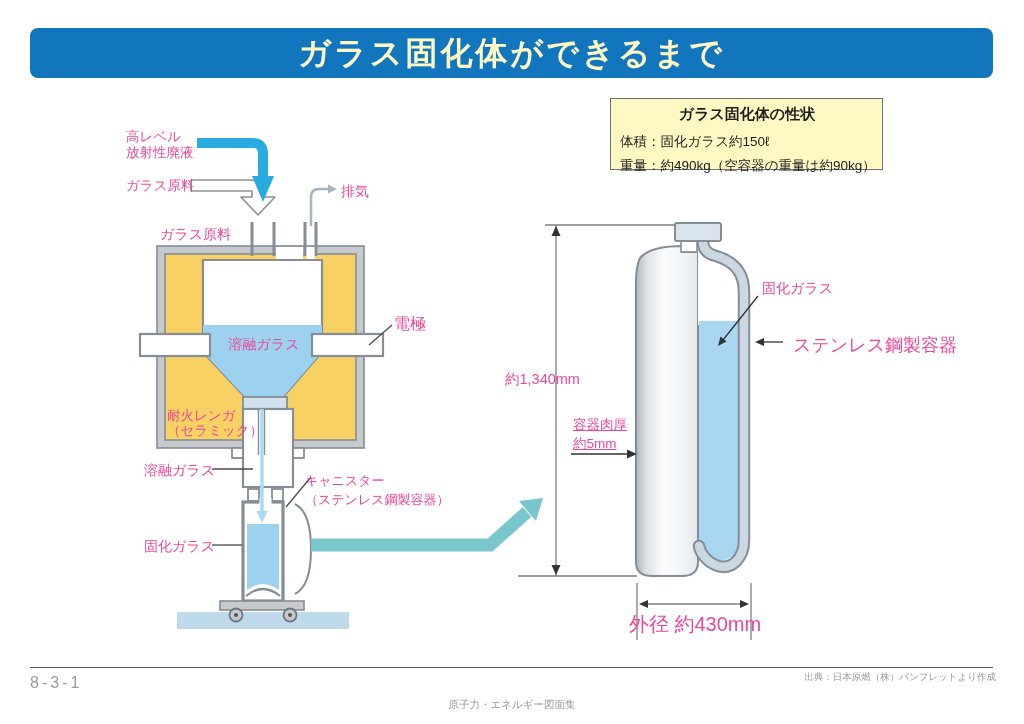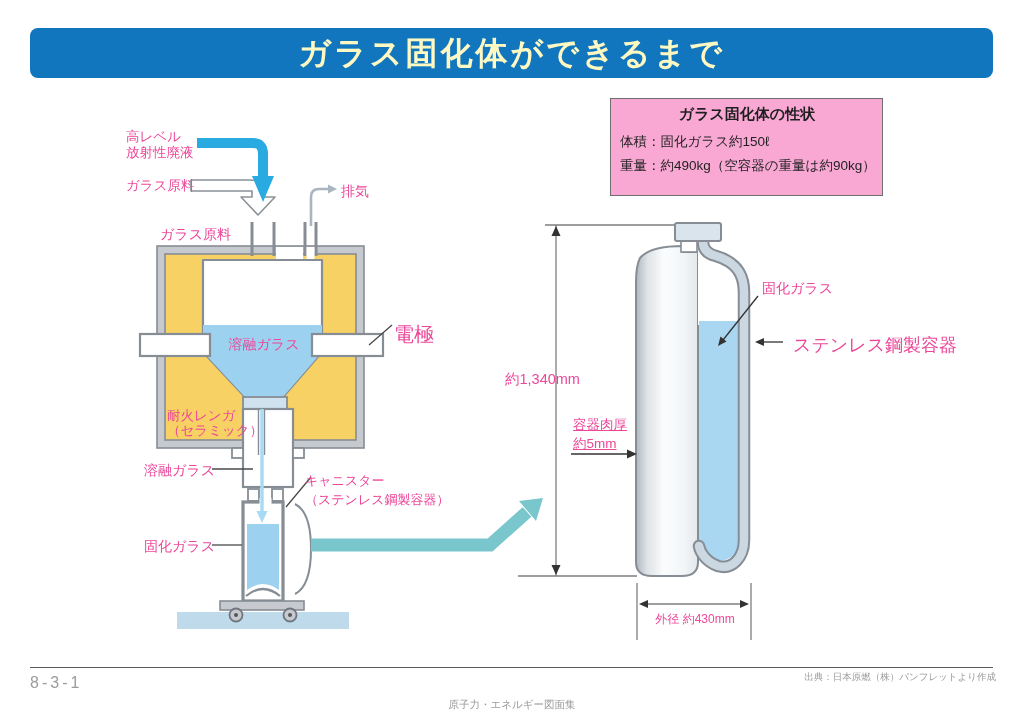--- a/index.html
+++ b/index.html
@@ -8,22 +8,22 @@
     font-family:"Liberation Sans","DejaVu Sans",sans-serif;color:#1f1f1f;
   }
   .banner{
     position:absolute;left:30px;top:28px;width:963px;height:50px;
     background:#1176BD;border-radius:8px;display:flex;align-items:center;justify-content:center;
   }
   .banner h1{
     margin:0;color:#fef9c3;font-size:32px;font-weight:bold;letter-spacing:3px;line-height:1;
   }
   .info-box{
-    position:absolute;left:610px;top:98px;width:273px;height:98px;
-    border:1.5px solid #6f6f6f;background:#f9a8d4;box-sizing:border-box;padding:6px 8px 16px 9px;
+    position:absolute;left:610px;top:98px;width:273px;height:72px;
+    border:1.5px solid #6f6f6f;background:#fef9c3;box-sizing:border-box;padding:6px 8px 16px 9px;
   }
   .info-title{text-align:center;font-size:15px;font-weight:600;margin-bottom:6px;}
   .info-row{font-size:13.5px;font-weight:500;line-height:24px;white-space:nowrap;}
   svg.diagram{position:absolute;left:0;top:0;width:1024px;height:724px;}
   .lbl{
     position:absolute;font-size:13.5px;font-weight:500;line-height:1.16;
     white-space:pre-line;color:#ec4899;
   }
   .center-x{transform:translateX(-50%);}
   .footer-line{position:absolute;left:30px;top:667px;width:963px;border-top:1.4px solid #5a5a5a;}
@@ -179,33 +179,33 @@
       <polygon points="637,454 627,449.5 627,458.5" fill="#333"></polygon>
     </g>
   </svg>
 
   <div class="lbl" style="left:126px;top:129px;line-height:15.5px;">高レベル
 放射性廃液</div>
   <div class="lbl" style="left:126px;top:178px;">ガラス原料</div>
   <div class="lbl" style="left:341px;top:183px;font-size:14px;">排気</div>
   <div class="lbl" style="left:160px;top:226px;font-size:14px;">ガラス原料</div>
   <div class="lbl center-x" style="left:264px;top:336px;font-size:14px;">溶融ガラス</div>
-  <div class="lbl" style="left:394px;top:315px;font-size:20px;margin-top:8px;">電極</div>
+  <div class="lbl" style="left:394px;top:315px;font-size:16px;">電極</div>
   <div class="lbl" style="left:167px;top:408px;line-height:15px;">耐火レンガ
 （セラミック）</div>
   <div class="lbl" style="left:144px;top:462px;font-size:14px;">溶融ガラス</div>
   <div class="lbl" style="left:305px;top:471px;font-size:13px;line-height:19px;">キャニスター
 （ステンレス鋼製容器）</div>
   <div class="lbl" style="left:144px;top:538px;font-size:14px;">固化ガラス</div>
 
   <div class="lbl" style="left:505px;top:371px;font-size:14.5px;">約1,340mm</div>
   <div class="lbl" style="left:573px;top:415px;line-height:19px;text-decoration:underline;">容器肉厚
 約5mm</div>
   <div class="lbl" style="left:762px;top:280px;font-size:14px;">固化ガラス</div>
   <div class="lbl" style="left:784px;top:335px;font-size:18px;margin-left:9px;">ステンレス鋼製容器</div>
-  <div class="lbl center-x" style="left:695px;top:613px;font-size:12px;">外径 約430mm</div>
+  <div class="lbl center-x" style="left:695px;top:613px;font-size:20px;">外径 約430mm</div>
 
   <div class="footer-line"></div>
   <div class="page-num">8-3-1</div>
   <div class="source">出典：日本原燃（株）パンフレットより作成</div>
   <div class="series">原子力・エネルギー図面集</div>
 
 </div>
 
 </body></html>

